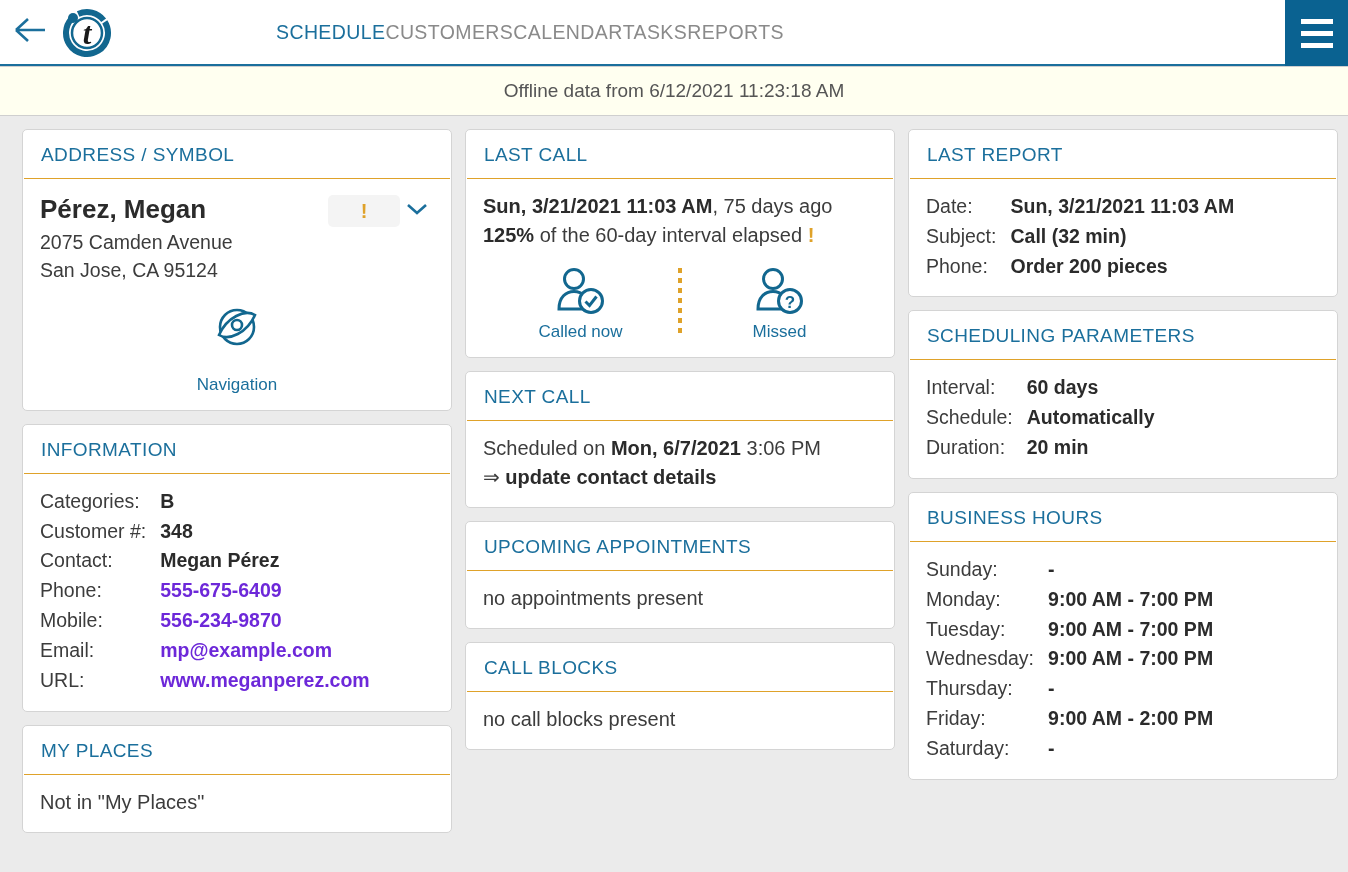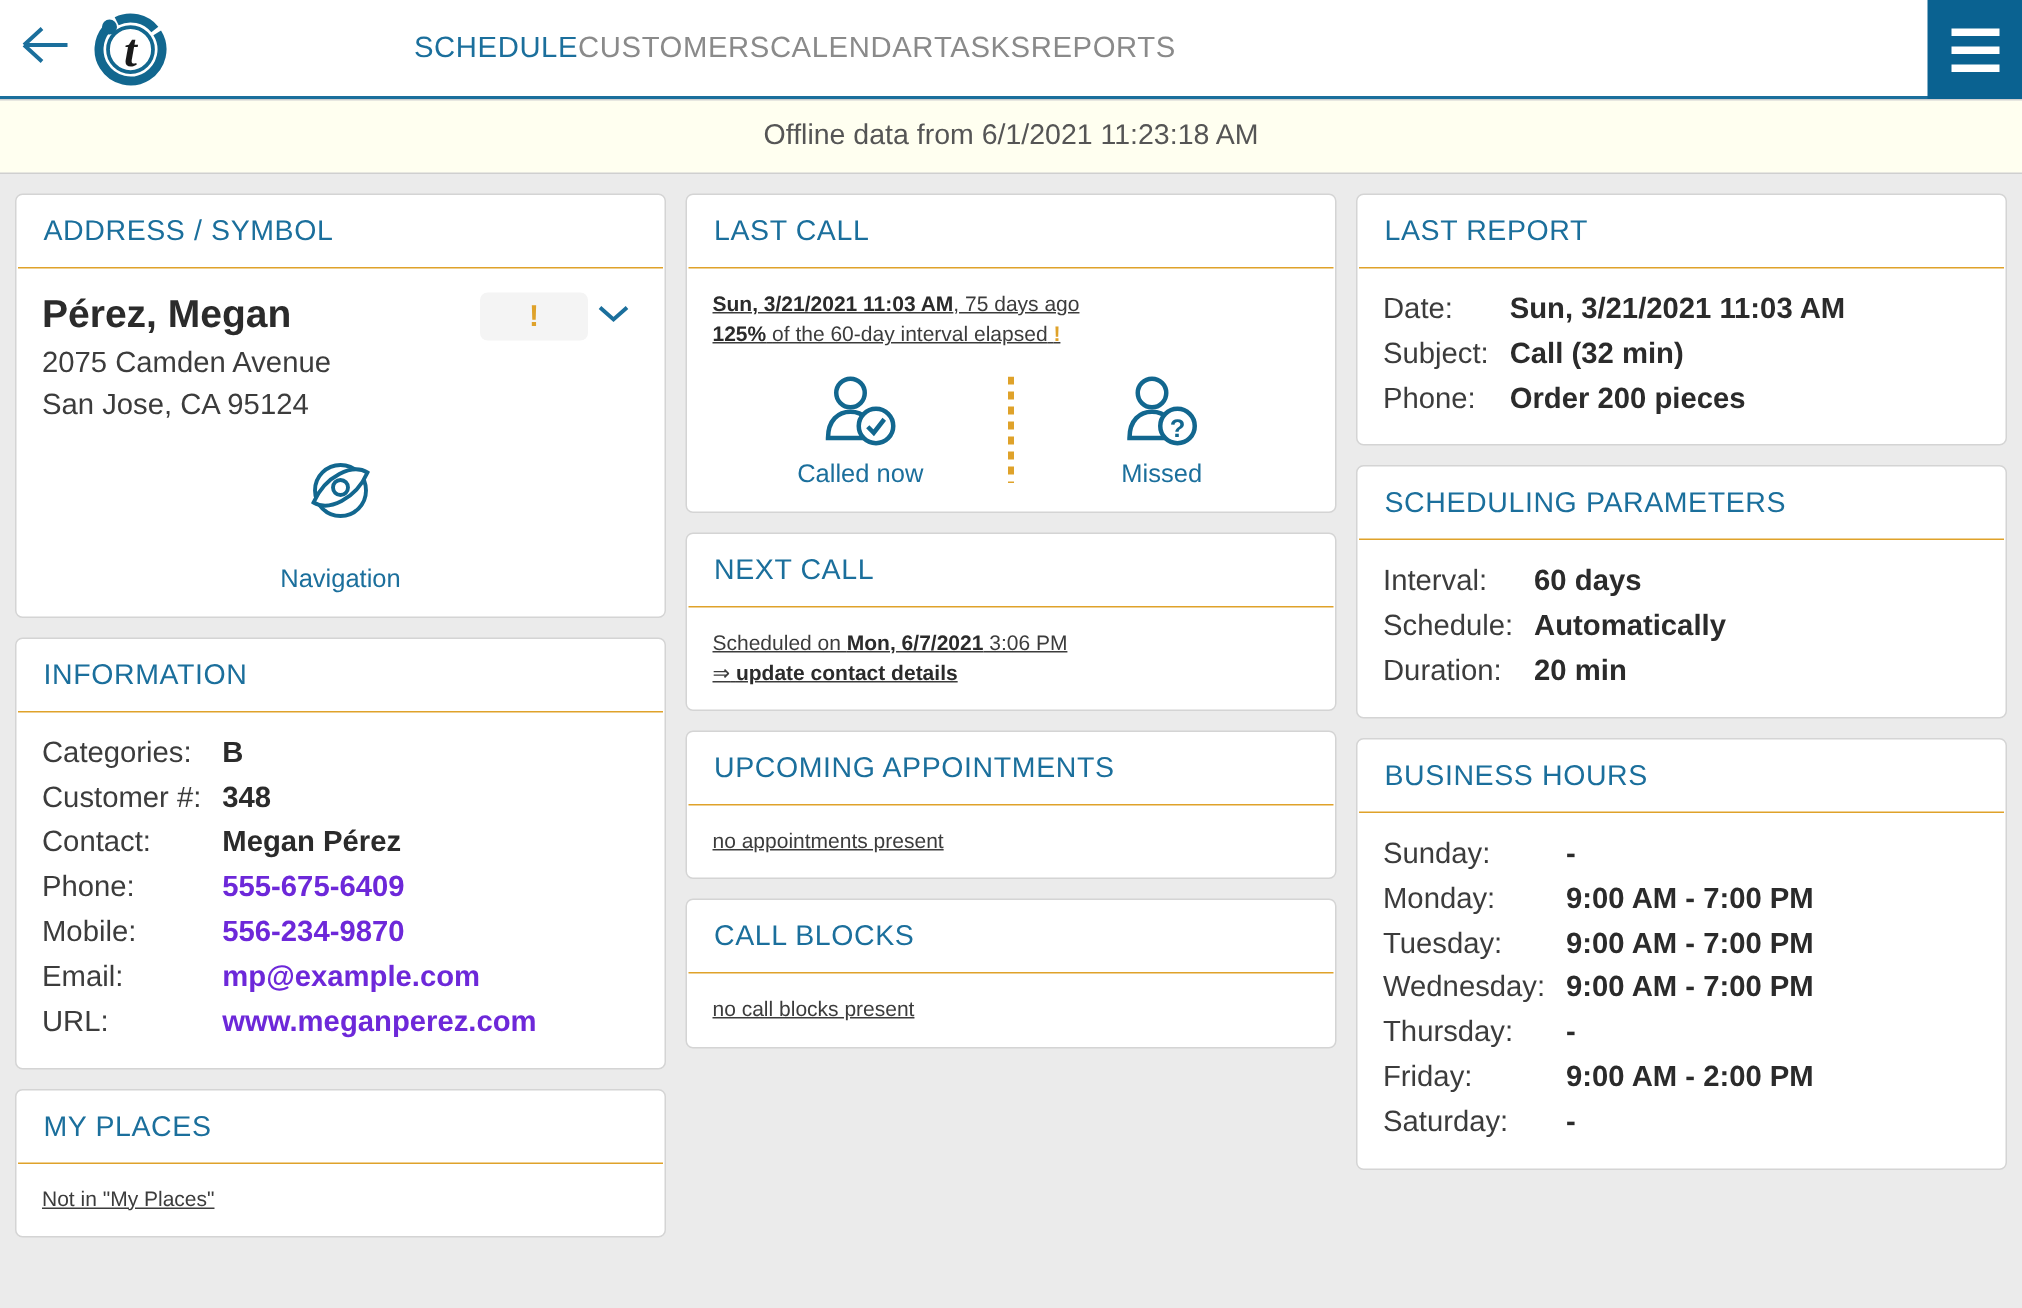--- a/index.html
+++ b/index.html
@@ -82,21 +82,21 @@
     align-items: center;
     justify-content: center;
     font-size: 19px;
     color: #555;
   }
 
   
   .columns {
     display: flex;
     gap: 13px;
-    padding: 13px 10px 0 10px;
+    padding: 13px 10px 0 22px;
   }
   .col { width: 434px; display: flex; flex-direction: column; gap: 13px; }
 
   .card {
     background: #fff;
     border: 1px solid #d4d4d4;
     border-radius: 5px;
   }
   .card-head {
     padding: 14px 17px 12px 17px;
@@ -166,24 +166,23 @@
     font-size: 19.5px;
     line-height: 1.53;
     white-space: nowrap;
   }
   .kv-k { color: #3c3c3c; padding-right: 14px; }
   .kv-v { font-weight: bold; color: #2b2b2b; }
   .kv-v.link { color: #6d28d9; }
 
   
   .plain {
-    font-size: 14px;
+    font-size: 20px;
     color: #3c3c3c;
     line-height: 1.45;
-    text-decoration: underline;
   }
   .b { font-weight: bold; color: #2b2b2b; }
   .warn { color: #dfa22a; font-weight: bold; }
 
   
   .call-actions {
     display: flex;
     align-items: stretch;
     margin-top: 16px;
   }
@@ -239,21 +238,21 @@
   </div>
 
   <div class="hamburger">
     <span></span>
     <span></span>
     <span></span>
   </div>
 </div>
 
 <div class="offline-banner">
-  <span>Offline data from 6/1/2021 11:23:18 AM</span>
+  <span>Offline data from 6/12/2021 11:23:18 AM</span>
 </div>
 
 <div class="columns">
 
   <div class="col">
 
     <div class="card">
       <div class="card-head">ADDRESS / SYMBOL</div>
       <div class="card-body">
         <div class="addr-row">

